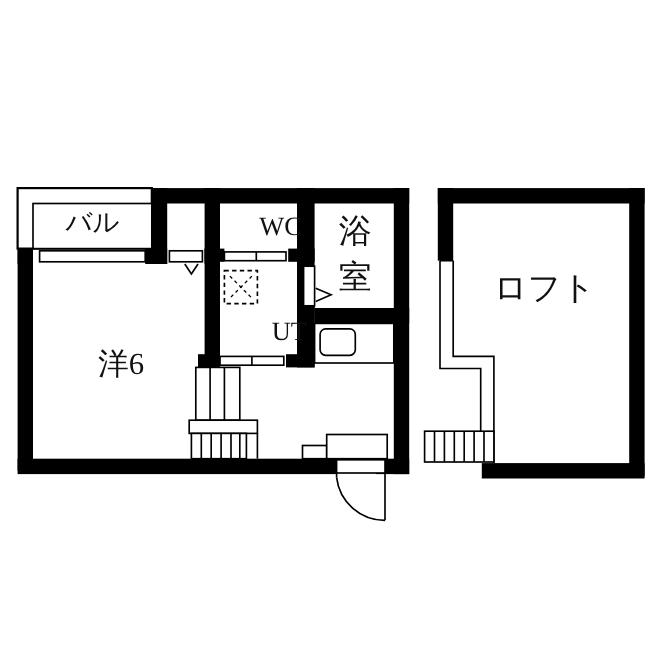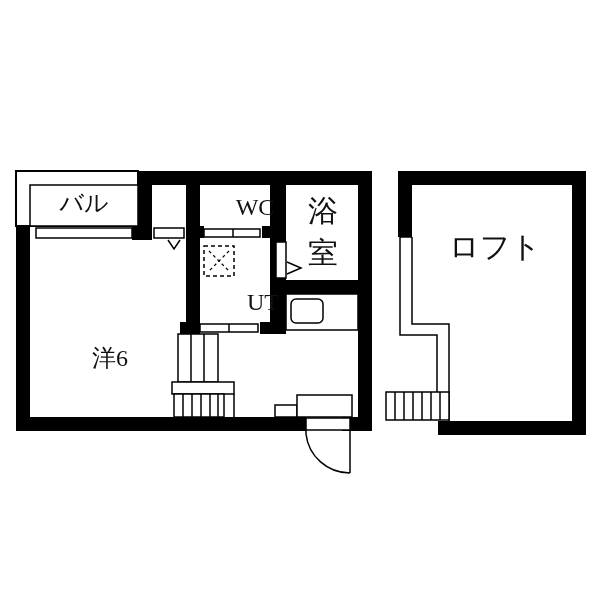--- a/index.html
+++ b/index.html
@@ -125,19 +125,19 @@
       <line x1="395" y1="392" x2="395" y2="420"></line>
       <line x1="404" y1="392" x2="404" y2="420"></line>
       <line x1="413" y1="392" x2="413" y2="420"></line>
       <line x1="422" y1="392" x2="422" y2="420"></line>
       <line x1="431" y1="392" x2="431" y2="420"></line>
       <line x1="440" y1="392" x2="440" y2="420"></line>
     </g>
   </svg>
 
   <div class="lbl" style="left:30px;top:191px;width:108px;font-size:24px;">バル</div>
-  <div class="lbl" style="left:60px;top:318px;width:100px;font-size:24px;margin-top:28px;">洋6</div>
+  <div class="lbl" style="left:60px;top:318px;width:100px;font-size:28px;">洋6</div>
   <div class="lbl" style="left:200px;top:195px;width:70px;font-size:24px;padding-left:20px;">WC</div>
   <div class="lbl" style="left:200px;top:290px;width:46px;font-size:24px;margin-left:40px;">UT</div>
   <div class="lbl" style="left:290px;top:196px;width:66px;font-size:30px;">浴</div>
   <div class="lbl" style="left:290px;top:238px;width:66px;font-size:30px;">室</div>
-  <div class="lbl" style="left:430px;top:232px;width:130px;font-size:30px;text-align:center;">ロフト</div>
+  <div class="lbl" style="left:430px;top:248px;width:130px;font-size:30px;text-align:center;">ロフト</div>
 </div>
 
 </body></html>

